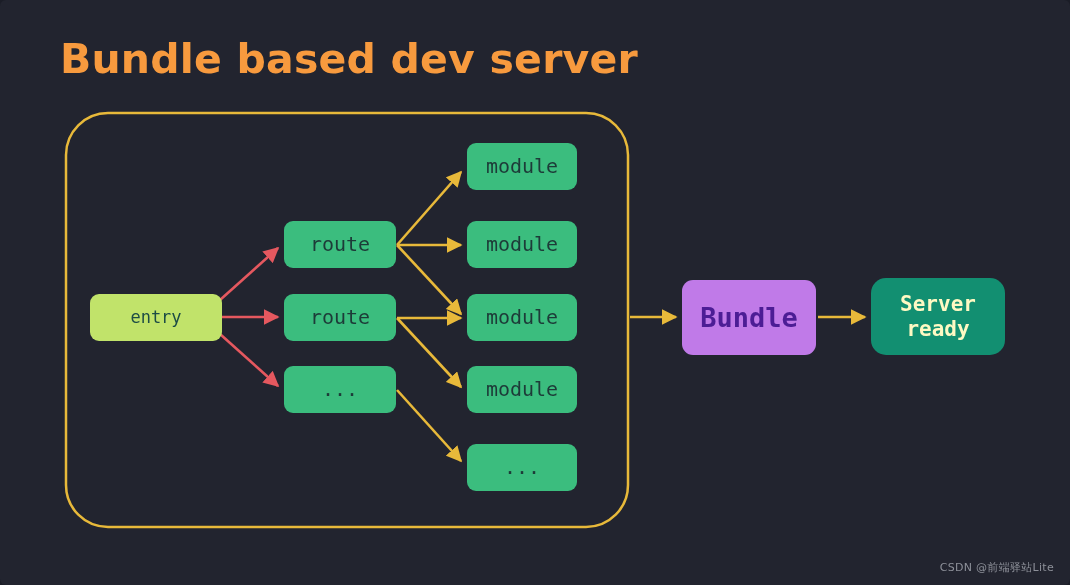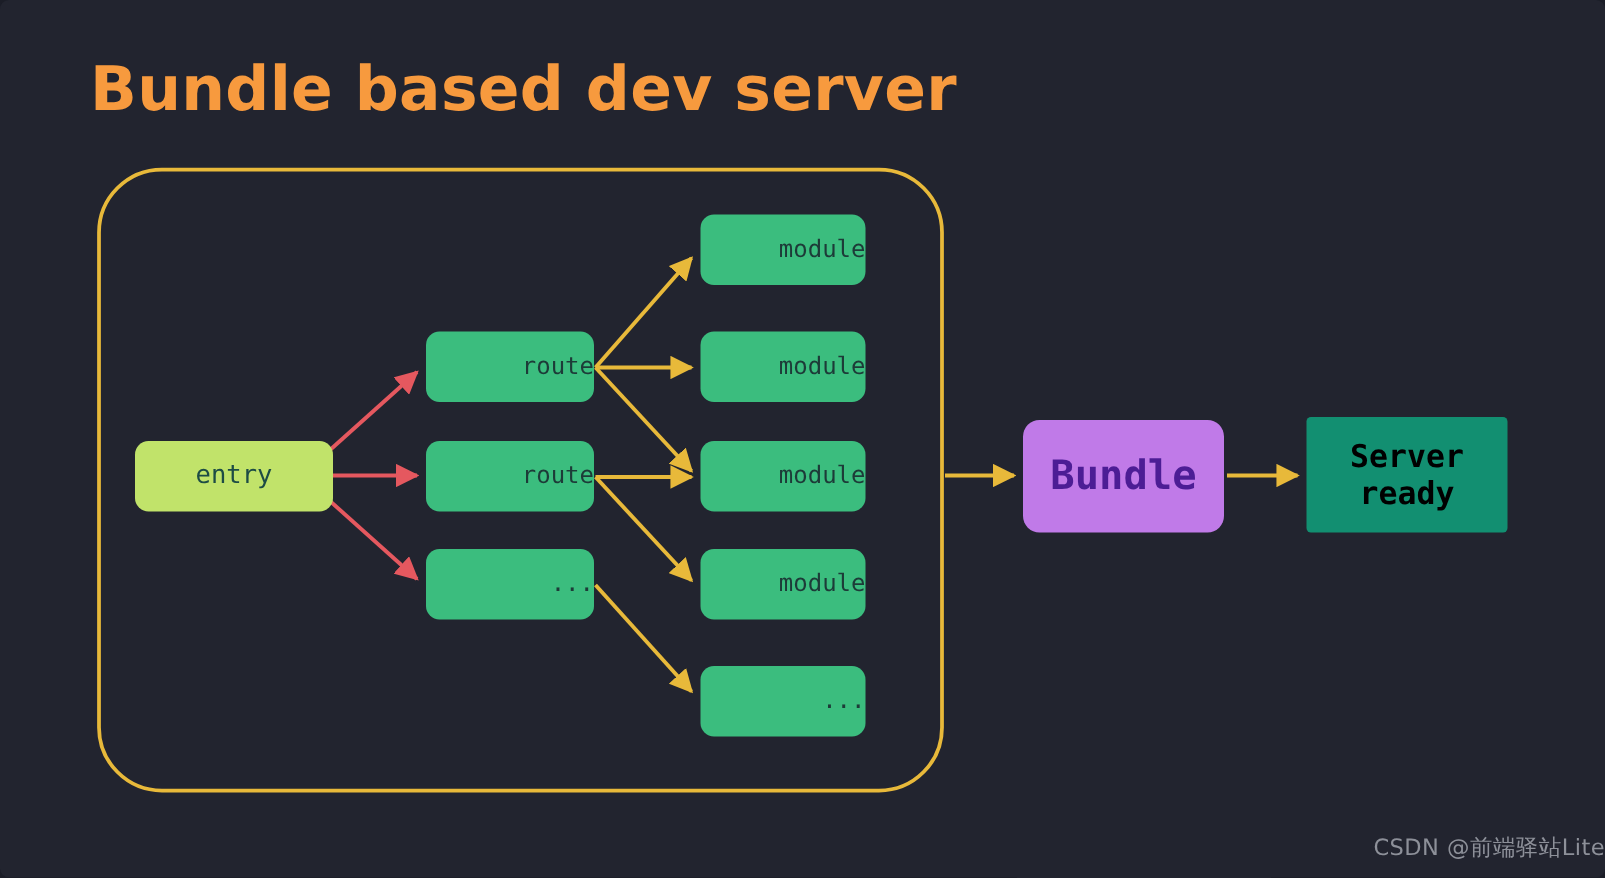--- a/index.html
+++ b/index.html
@@ -48,44 +48,43 @@
     line-height: 1.18;
   }
   .node-entry {
     background: #c1e36a;
     color: #1d4c45;
     font-size: 17px;
   }
   .node-route, .node-module {
     background: #3bbd7e;
     color: #1d3b38;
-    font-size: 16px;
-    justify-content: flex-end;
+    font-size: 20px;
   }
   .node-bundle {
     background: #c07ae8;
     color: #4c1d95;
     font-size: 27px;
     font-weight: 700;
     border-radius: 11px;
   }
   .node-server {
     background: #128f71;
-    color: #000000;
+    color: #fef9c3;
     font-size: 21px;
     font-weight: 700;
-    border-radius: 3px;
+    border-radius: 15px;
     white-space: pre-line;
   }
   #watermark {
     position: absolute;
-    right: 0;
+    right: 16px;
     bottom: 10px;
     color: #8d9099;
-    font-size: 15px;
+    font-size: 11px;
     font-family: "DejaVu Sans", sans-serif;
     letter-spacing: 0.3px;
   }
 </style>
 </head>
 <body>
 
 <div id="canvas">
 
   <div id="slide-title">Bundle based dev server</div>

